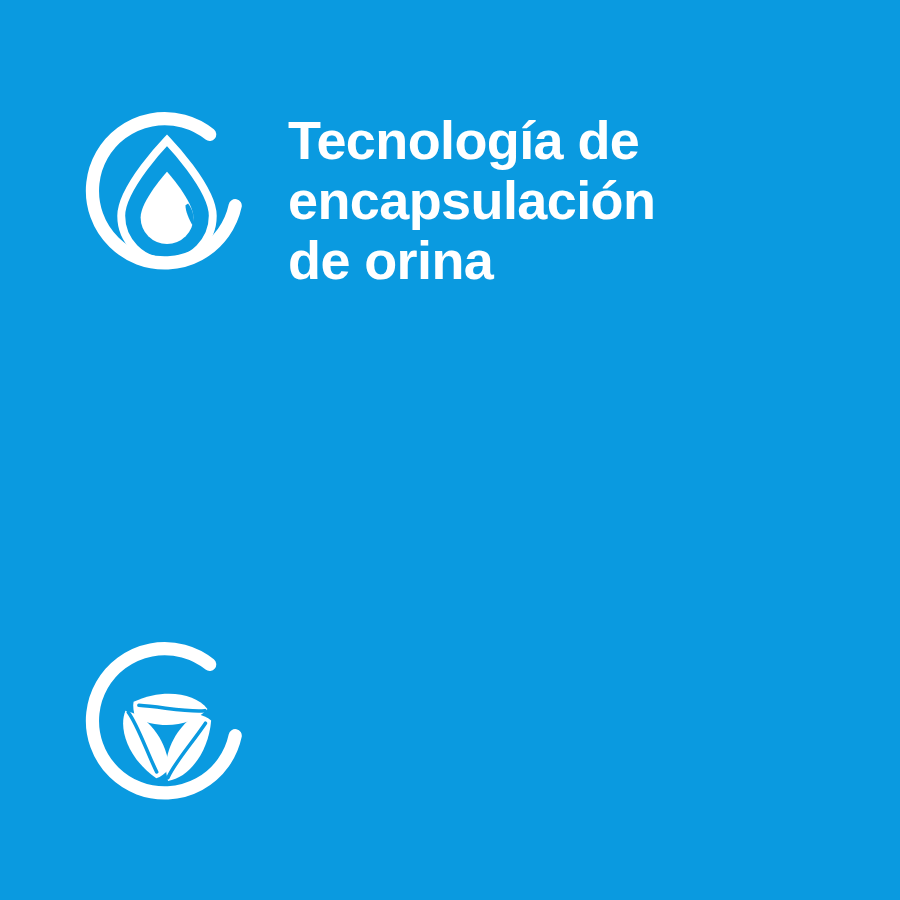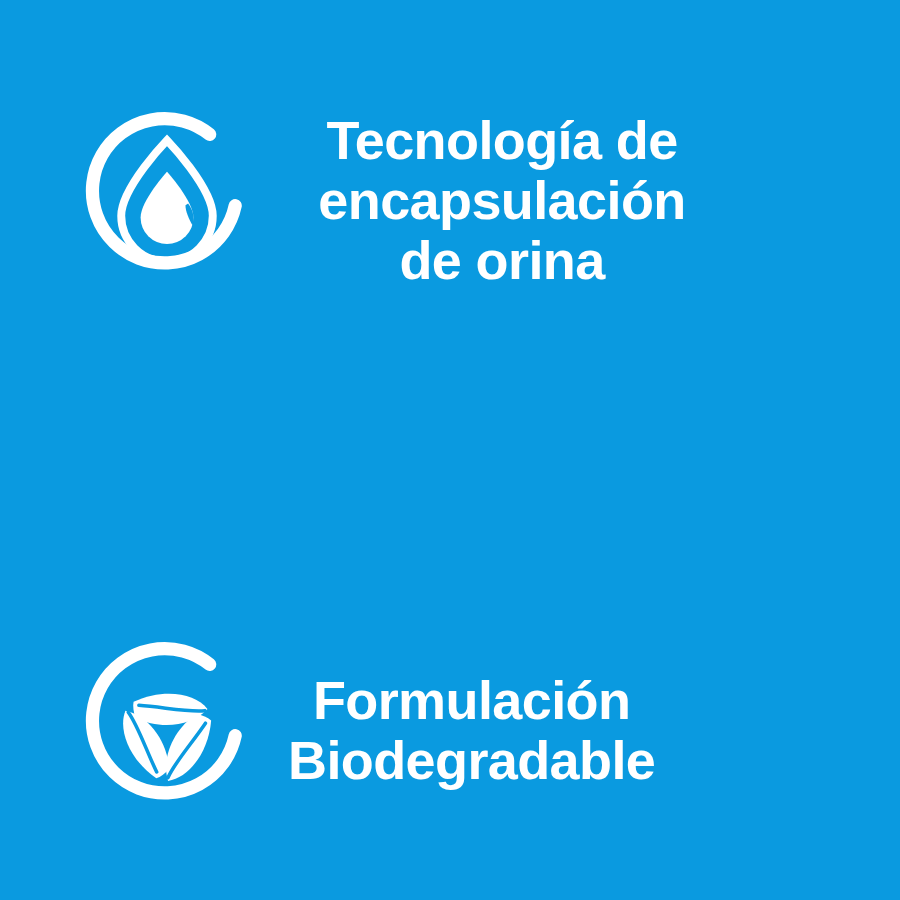--- a/index.html
+++ b/index.html
@@ -20,21 +20,20 @@
     background: #0a9ae0;
     box-sizing: border-box;
   }
   .feature-row {
     position: absolute;
     left: 0;
     width: 716px;
     display: flex;
     flex-direction: row;
     align-items: center;
-    text-align: center;
   }
   #row-0 { top: 95px; }
   #row-1 { top: 365px; }
   #row-2 { top: 625px; }
 
   .icon-box {
     position: relative;
     width: 230px;
     min-width: 230px;
     height: 210px;
@@ -117,17 +116,15 @@
           <g transform="rotate(240 100 104)">
             <path d="M 62 68
                      C 96 52 132 58 146 76
                      C 128 96 92 100 64 86
                      C 62 80 61 73 62 68 Z" fill="#ffffff"></path>
             <path d="M 68 72 C 96 74 124 80 143 78" fill="none" stroke="#0a9ae0" stroke-width="4" stroke-linecap="round"></path>
           </g>
         </g>
       </svg>
     </div>
-    <div class="feature-text">Formulación
-Biodegradable</div>
   </div>
 
 </div>
 
 </body></html>

